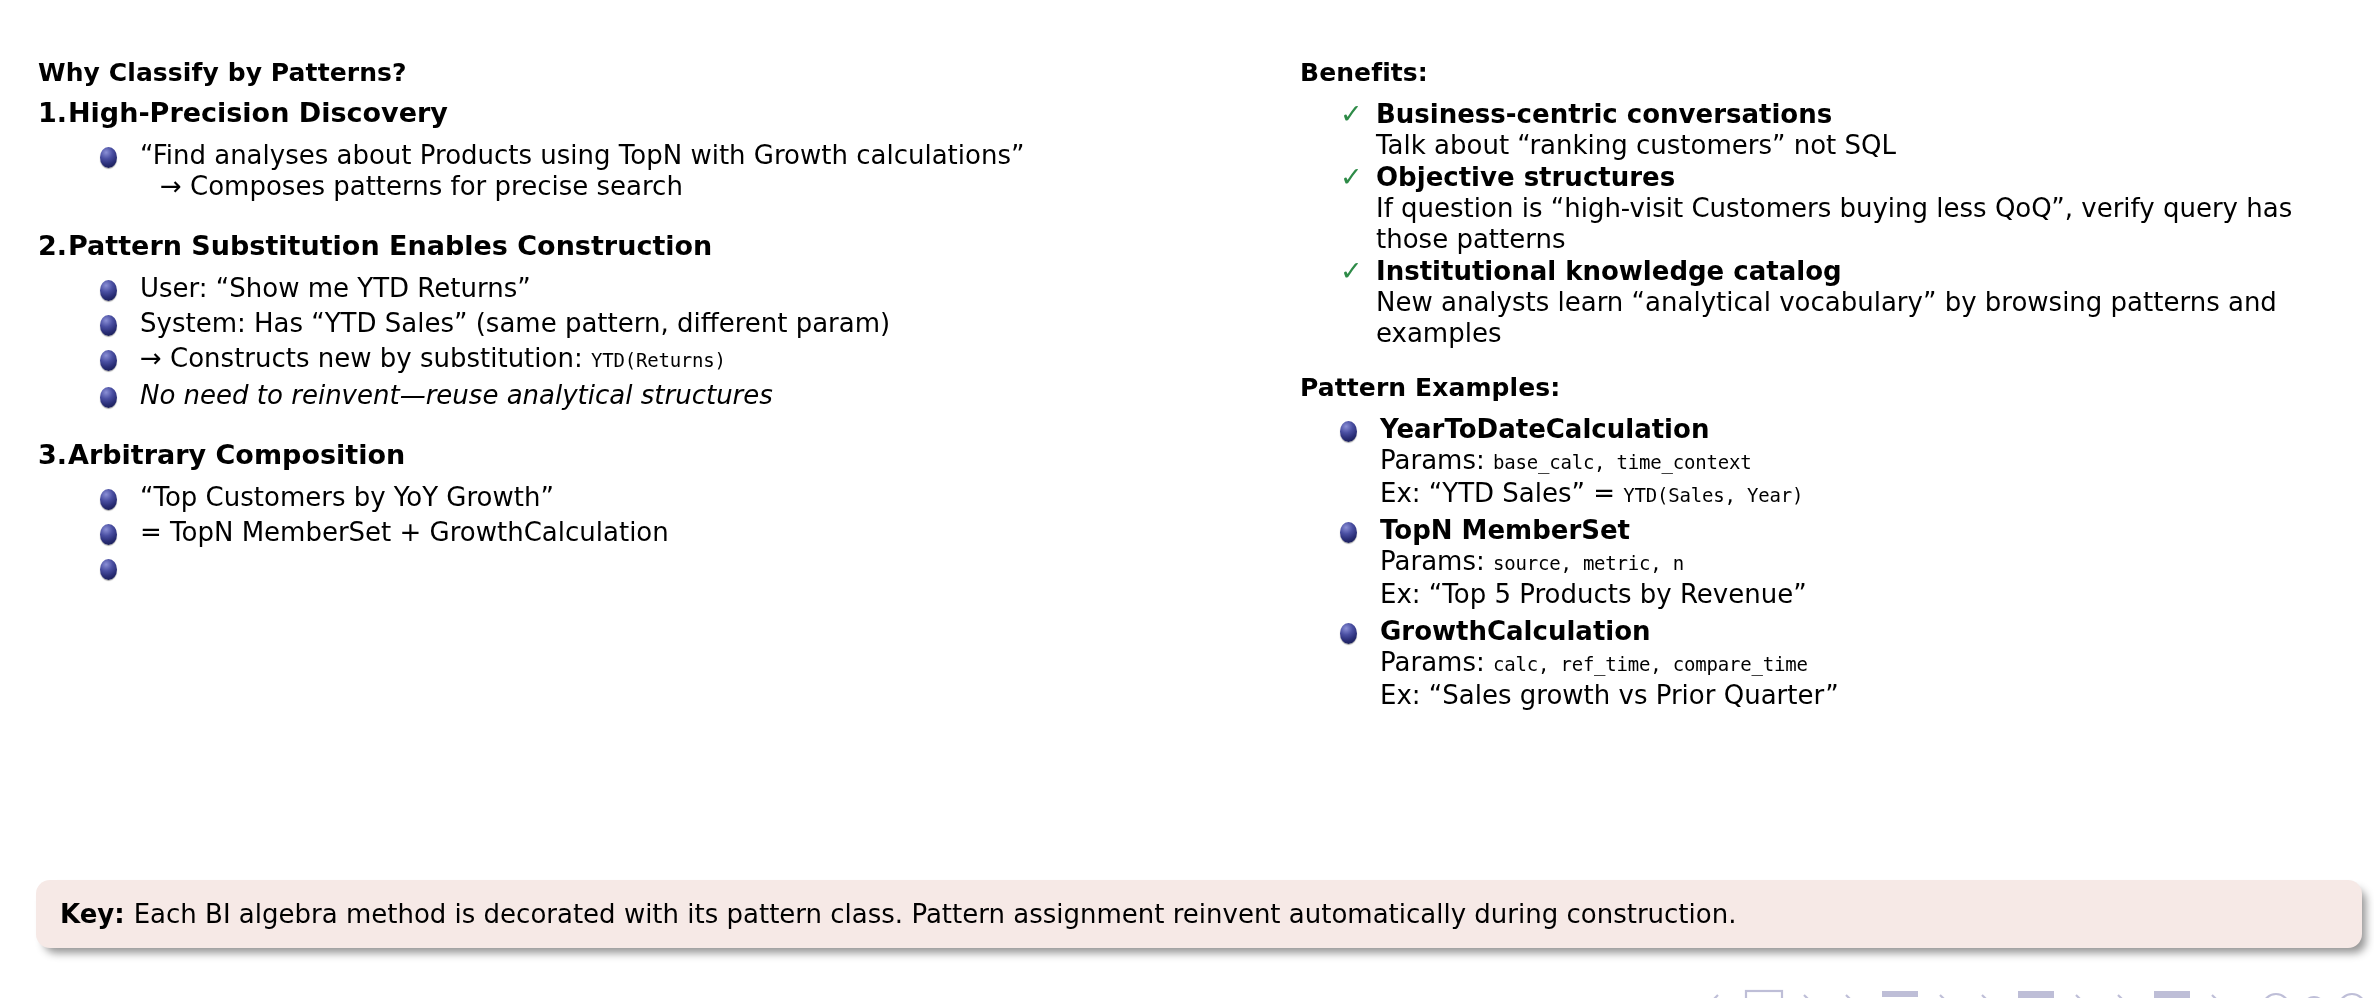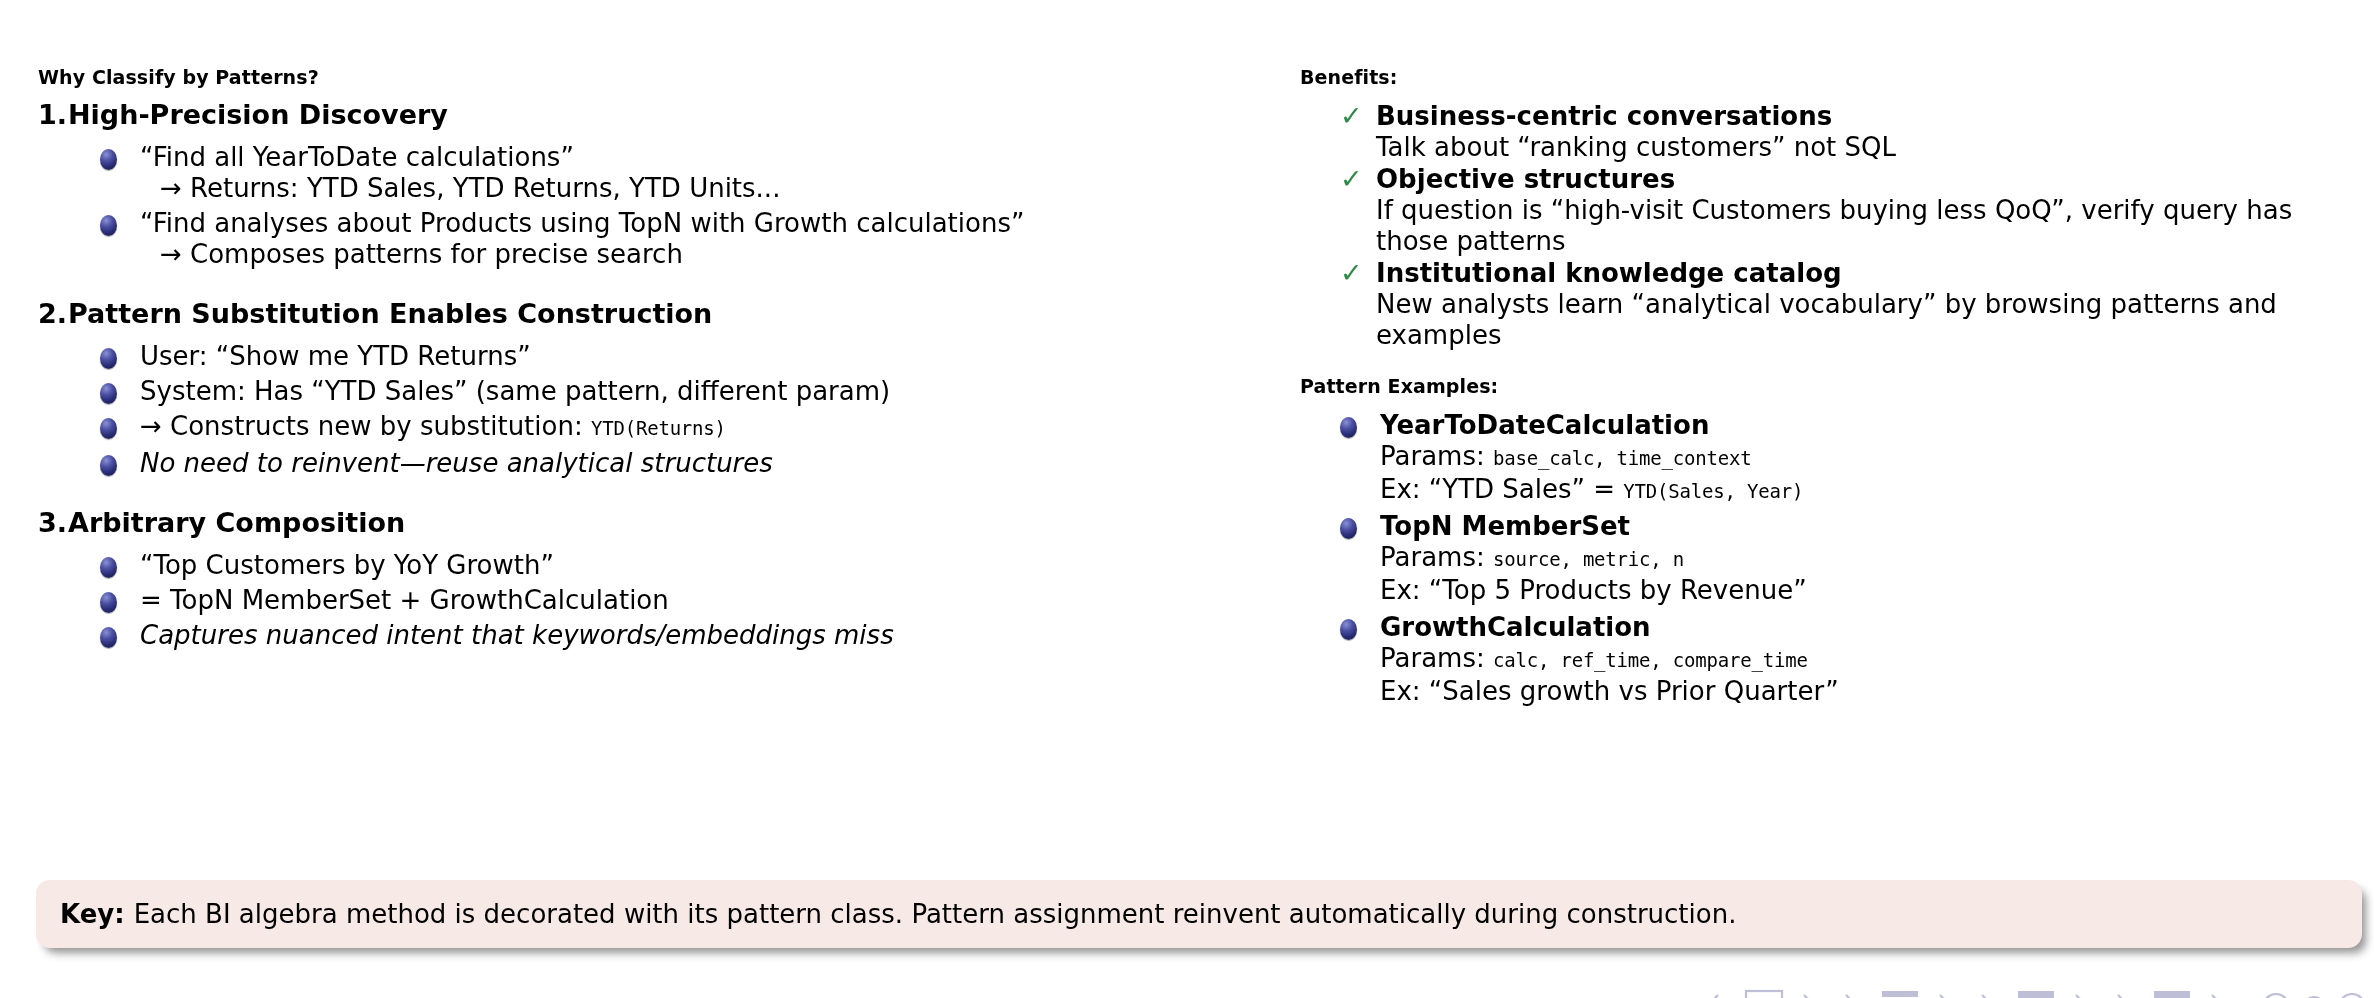--- a/index.html
+++ b/index.html
@@ -32,25 +32,25 @@
     width: 2374px;
     height: 790px;
     display: flex;
     align-items: flex-start;
   }
   .col-left  { width: 1300px; padding-left: 38px; box-sizing: border-box; }
   .col-right { width: 1060px; padding-left: 0px;  box-sizing: border-box; }
 
   
   .block-title {
-    font-size: 19px;
+    font-size: 25px;
     font-weight: bold;
     line-height: 1.0;
     letter-spacing: .1px;
-    margin: 8px 0 14px 0;
+    margin: 0 0 14px 0;
   }
   .numbered-head {
     font-size: 27px;
     font-weight: bold;
     line-height: 1.0;
     margin: 8px 0 0 0;
     white-space: nowrap;
   }
   .numbered-head .num { display: inline-block; width: 30px; }
 
@@ -166,25 +166,20 @@
 
       <div class="block-title">Why Classify by Patterns?</div>
 
       <div class="group">
         <div class="numbered-head">
           <span class="num">1.</span><span>High-Precision Discovery</span>
         </div>
         <ul class="ball">
           <li>
             <span class="ballicon"></span>
-            <span>“Find all YearToDate calculations”</span>
-            <span class="arrowline">→ Returns: YTD Sales, YTD Returns, YTD Units...</span>
-          </li>
-          <li>
-            <span class="ballicon"></span>
             <span>“Find analyses about Products using TopN with Growth calculations”</span>
             <span class="arrowline">→ Composes patterns for precise search</span>
           </li>
         </ul>
       </div>
 
       <div class="group">
         <div class="numbered-head">
           <span class="num">2.</span><span>Pattern Substitution Enables Construction</span>
         </div>
@@ -216,21 +211,20 @@
           <li>
             <span class="ballicon"></span>
             <span>“Top Customers by YoY Growth”</span>
           </li>
           <li>
             <span class="ballicon"></span>
             <span>= TopN MemberSet + GrowthCalculation</span>
           </li>
           <li>
             <span class="ballicon"></span>
-            <span class="i">Captures nuanced intent that keywords/embeddings miss</span>
           </li>
         </ul>
       </div>
 
     </div>
 
     <div class="col-right">
 
       <div class="rblock">
         <div class="block-title">Benefits:</div>

